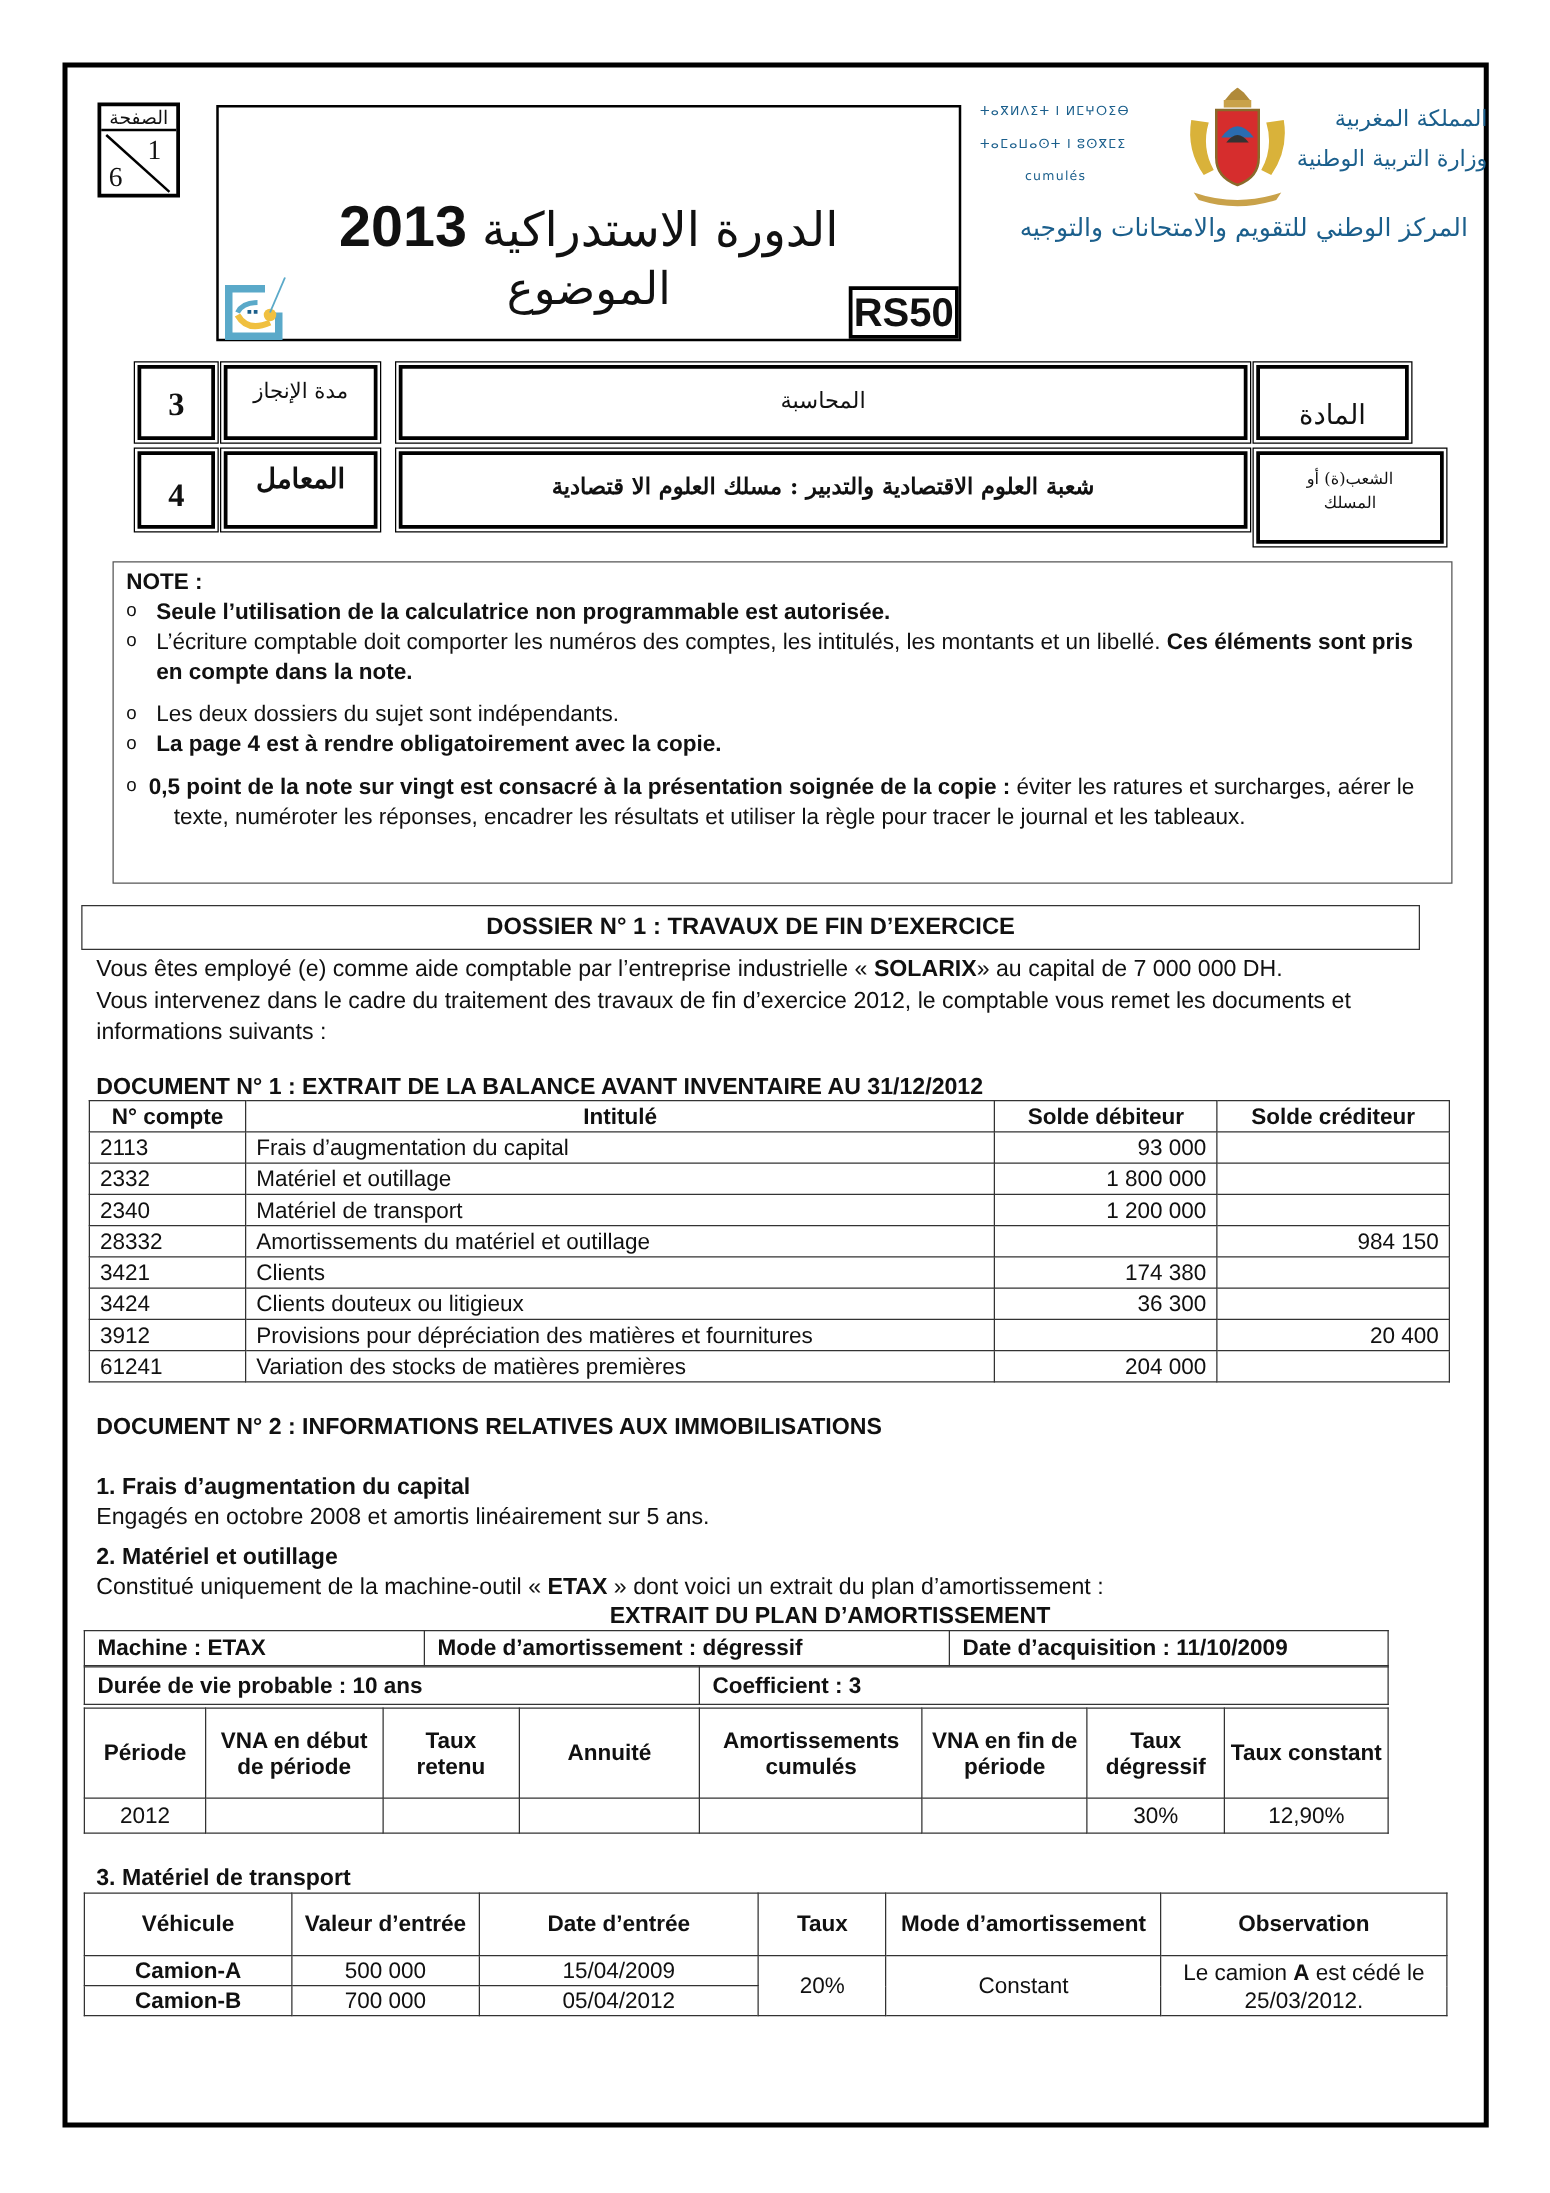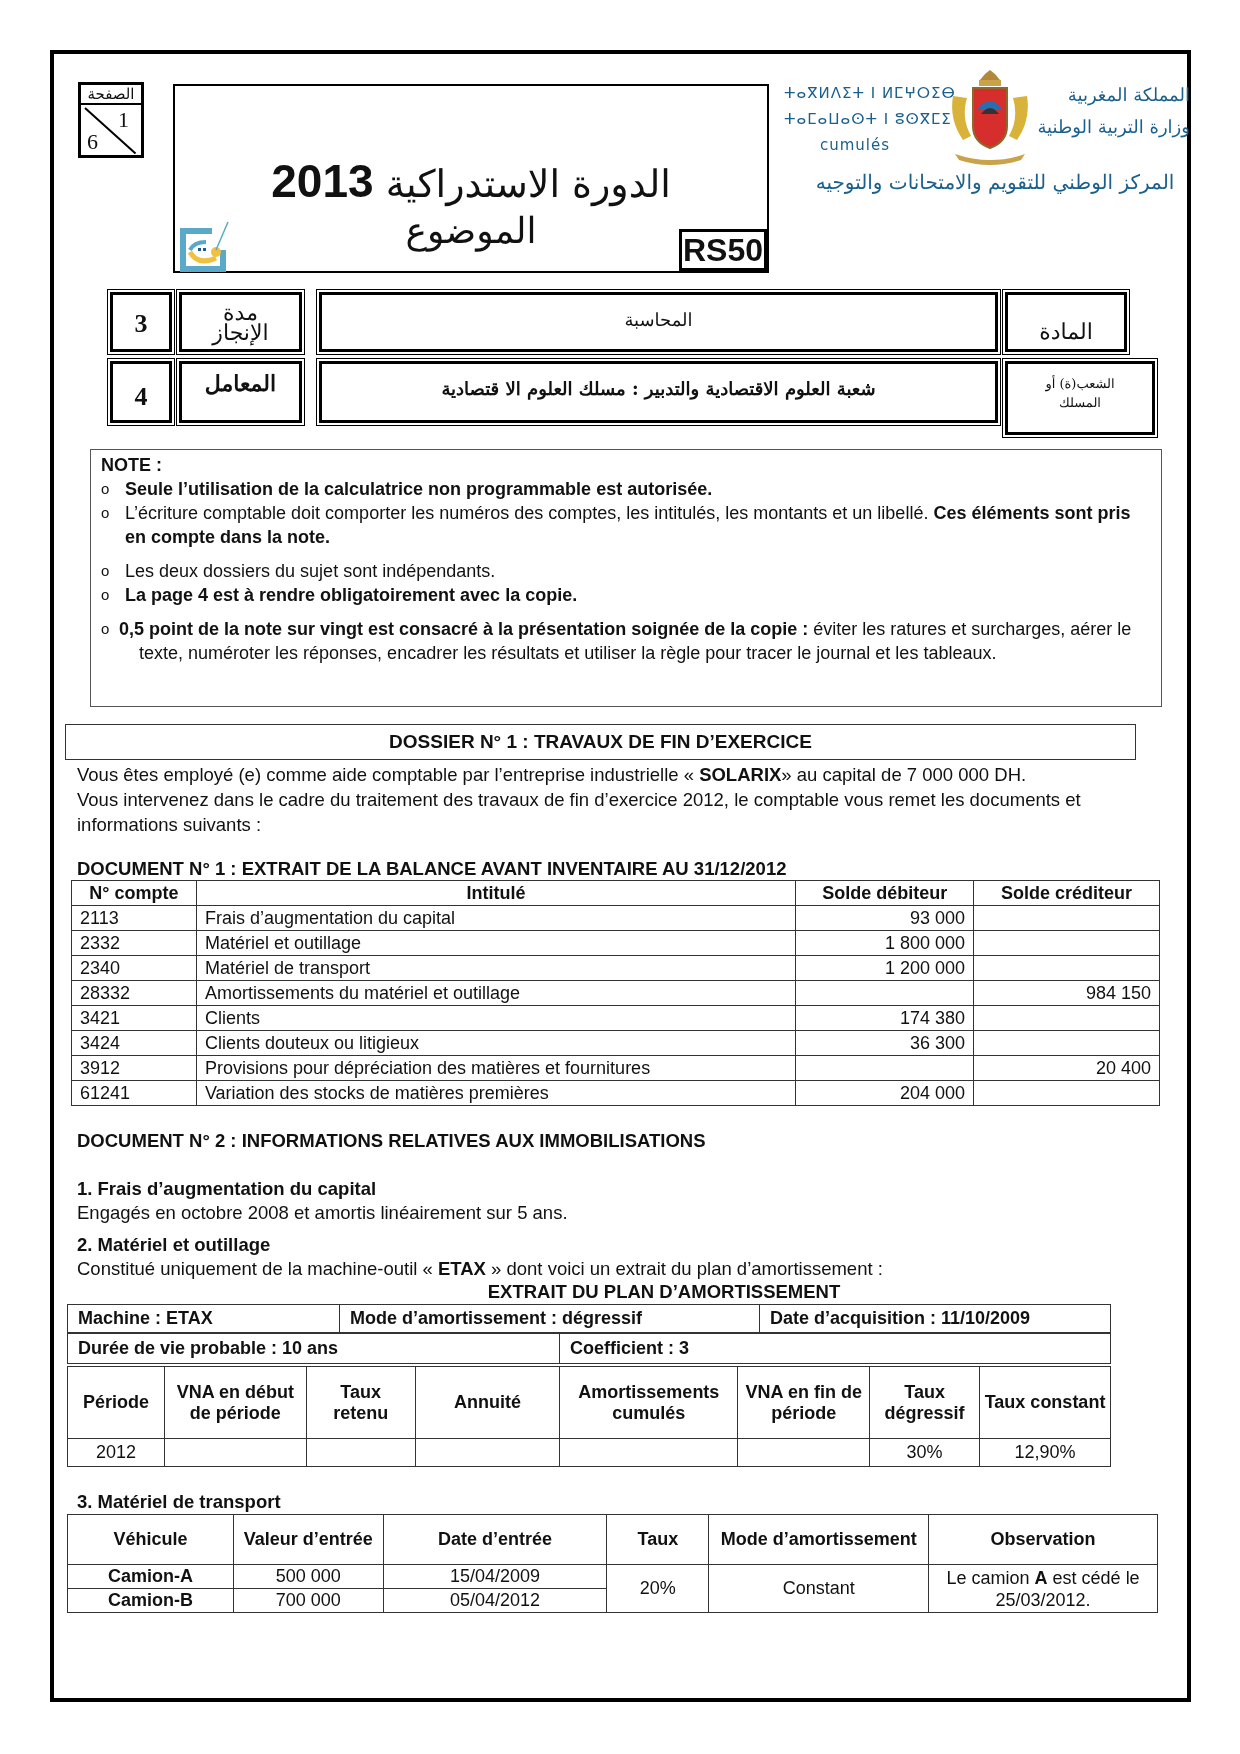--- a/index.html
+++ b/index.html
@@ -16,21 +16,21 @@
 
   .title-box { position: absolute; left: 173px; top: 84px; width: 596px; height: 189px; border: 2px solid #000; }
   .title-box .t1 { position: absolute; left: 0; right: 0; top: 6px; text-align: center; font-size: 40px; font-weight: bold; font-family: "DejaVu Sans", sans-serif; direction: rtl; letter-spacing: -1px; }
   .title-box .t2 { position: absolute; left: 0; right: 0; top: 68px; text-align: center; font-size: 38px; direction: rtl; font-family: "DejaVu Serif", serif; }
   .title-box .t2 .yr { font-family: "Liberation Sans", sans-serif; font-weight: bold; font-size: 46px; }
   .title-box .t3 { position: absolute; left: 0; right: 0; top: 124px; text-align: center; font-size: 36px; font-family: "DejaVu Serif", serif; direction: rtl; }
   .title-box .code { position: absolute; right: 0; bottom: 0; width: 88px; height: 42px; border: 3px solid #000; font-size: 32px; font-weight: bold; text-align: center; line-height: 36px; }
   .logo-small { position: absolute; left: 176px; top: 220px; width: 56px; height: 52px; }
 
   .ministry { position: absolute; left: 780px; top: 78px; width: 420px; height: 120px; }
-  .ministry .tif1, .ministry .tif2, .ministry .tif3 { position: absolute; font-size: 15px; color: #1b5f8c; letter-spacing: 1px; font-family: "DejaVu Sans", sans-serif; }
+  .ministry .tif1, .ministry .tif2, .ministry .tif3 { position: absolute; font-size: 10px; color: #1b5f8c; letter-spacing: 1px; font-family: "DejaVu Sans", sans-serif; }
   .ministry .tif1 { left: 4px; top: 6px; }
   .ministry .tif2 { left: 4px; top: 32px; }
   .ministry .tif3 { left: 40px; top: 58px; }
   .ministry .ar1, .ministry .ar2 { position: absolute; right: 10px; font-size: 18px; color: #1b5f8c; direction: rtl; font-family: "DejaVu Serif", serif; }
   .ministry .ar1 { top: 6px; }
   .ministry .ar2 { top: 38px; }
   .ministry .ar3 { position: absolute; left: 20px; right: 10px; top: 92px; font-size: 20px; color: #1b5f8c; direction: rtl; text-align: center; font-family: "DejaVu Serif", serif; }
   .emblem { position: absolute; left: 945px; top: 70px; width: 90px; height: 100px; }
 
   
@@ -111,21 +111,21 @@
   <path d="M36 44 Q45 32 54 44 Z" fill="#333"></path>
   <path d="M8 26 Q4 50 18 70 L26 66 Q16 48 22 28 Z" fill="#d9b23a"></path>
   <path d="M82 26 Q86 50 72 70 L64 66 Q74 48 68 28 Z" fill="#d9b23a"></path>
   <path d="M10 84 Q45 96 80 84 L76 90 Q45 100 14 90 Z" fill="#c9a24a"></path>
 </svg>
 
 <div class="subj" style="left:110px;top:292px;width:62px;height:60px;">
   <div class="txt" style="top:14px;font-size:26px;font-family:'Liberation Serif',serif;font-weight:bold;">3</div>
 </div>
 <div class="subj" style="left:179px;top:292px;width:123px;height:60px;">
-  <div class="txt" style="top:8px;font-size:22px;font-family:'DejaVu Serif',serif;padding:0 18px;line-height:20px;">مدة الإنجاز</div>
+  <div class="txt" style="top:8px;font-size:17px;font-family:'DejaVu Serif',serif;padding:0 18px;line-height:20px;">مدة الإنجاز</div>
 </div>
 <div class="subj" style="left:319px;top:292px;width:679px;height:60px;">
   <div class="txt" style="top:14px;font-size:18px;font-family:'DejaVu Serif',serif;">المحاسبة</div>
 </div>
 <div class="subj" style="left:1005px;top:292px;width:122px;height:60px;">
   <div class="txt" style="top:24px;font-size:22px;font-family:'DejaVu Serif',serif;">المادة</div>
 </div>
 
 <div class="subj" style="left:110px;top:361px;width:62px;height:62px;">
   <div class="txt" style="top:18px;font-size:26px;font-family:'Liberation Serif',serif;font-weight:bold;">4</div>

